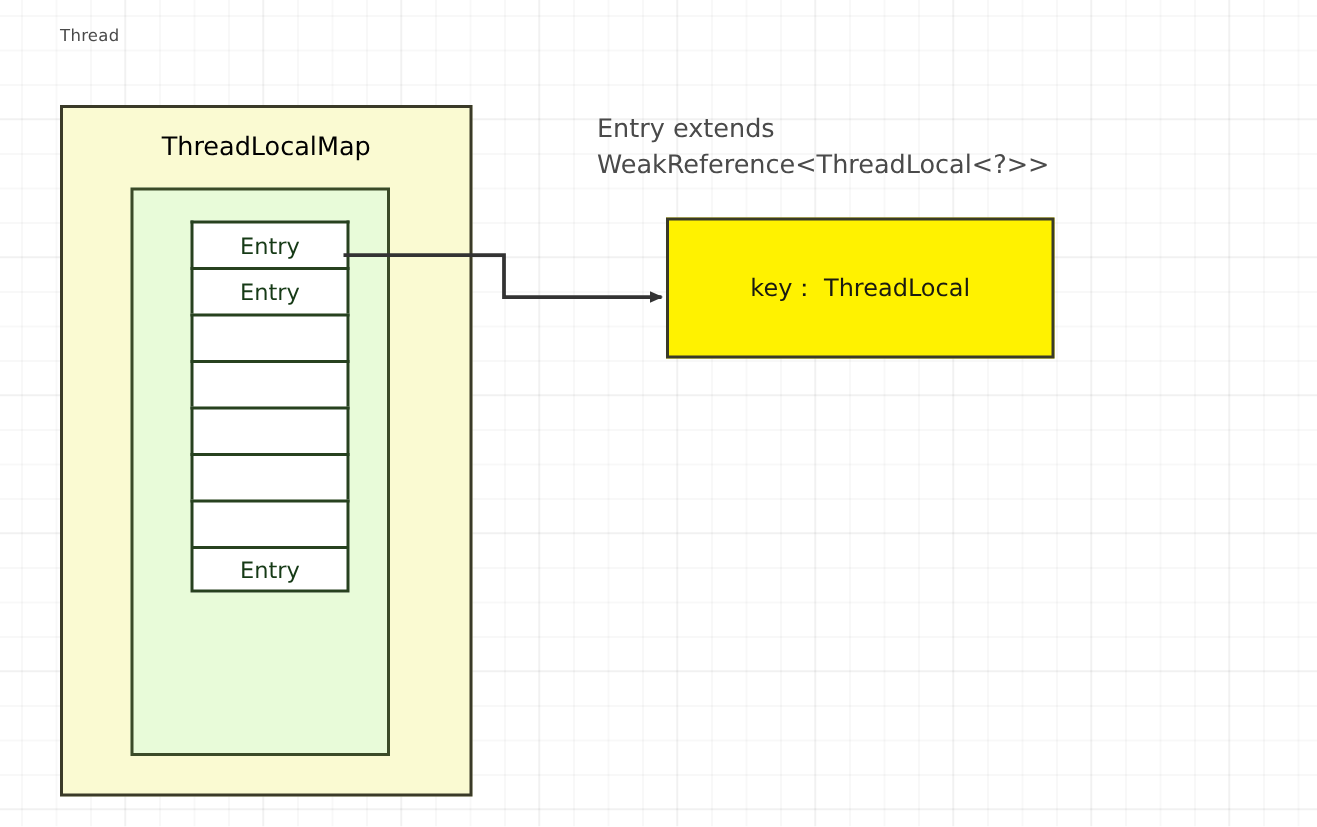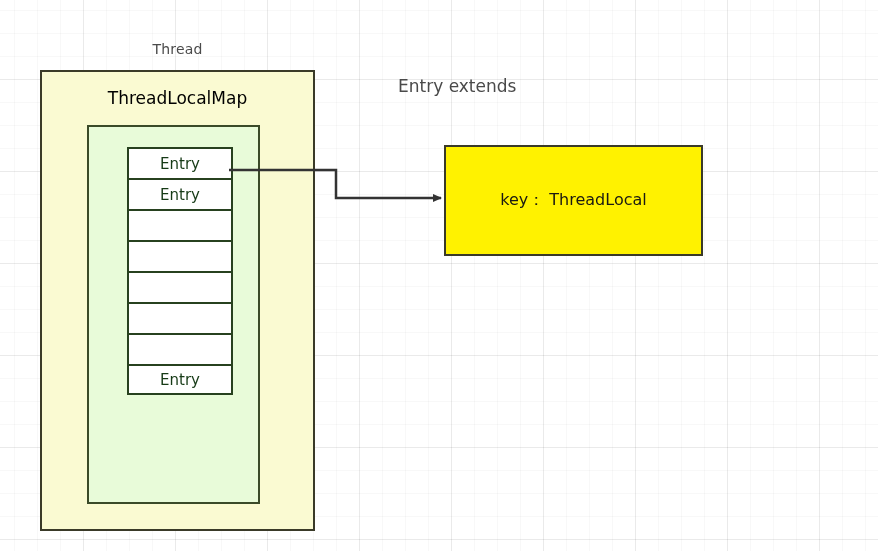--- a/index.html
+++ b/index.html
@@ -25,24 +25,24 @@
       23px 23px,
       23px 23px;
     background-position: -9px -13px, -9px -13px, -9px -13px, -9px -13px;
     font-family: "DejaVu Sans", "Liberation Sans", sans-serif;
   }
 
   
   .thread-label {
     position: absolute;
     left: 40px;
-    top: 41px;
+    top: 17px;
     width: 275px;
-    text-align: center;
-    font-size: 14px;
+    text-align: left;
+    font-size: 11px;
     color: #4a4a4a;
     letter-spacing: 0.2px;
     white-space: nowrap;
   }
 
   
   .thread-box {
     position: absolute;
     left: 40px;
     top: 70px;
@@ -125,21 +125,21 @@
   }
 
   .entry-caption span { display: block; white-space: nowrap; }
 
   
   .entry-detail-box {
     position: absolute;
     left: 444px;
     top: 145px;
     width: 259px;
-    height: 111px;
+    height: 94px;
     background: #fff200;
     border: 2px solid #3a3a28;
     box-sizing: border-box;
     display: flex;
     flex-direction: column;
     align-items: center;
     justify-content: center;
     font-size: 16px;
     line-height: 1.55;
     color: #1a1a12;
@@ -181,19 +181,20 @@
     <defs>
       <marker id="arrowhead" markerWidth="9" markerHeight="8" refX="8" refY="4" orient="auto" markerUnits="userSpaceOnUse">
         <path d="M0,0 L9,4 L0,8 z" fill="#333333"></path>
       </marker>
     </defs>
     <polyline points="229,170 336,170 336,198 441,198" fill="none" stroke="#333333" stroke-width="2.5" stroke-linejoin="miter" marker-end="url(#arrowhead)"></polyline>
   </svg>
 
   <div class="entry-caption">
     <span>Entry extends</span>
+    <span>WeakReference&lt;ThreadLocal&lt;?&gt;&gt;</span>
   </div>
 
   <div class="entry-detail-box">
     <span class="kv-line">key： ThreadLocal</span>
   </div>
 
 </div>
 
 </body></html>

